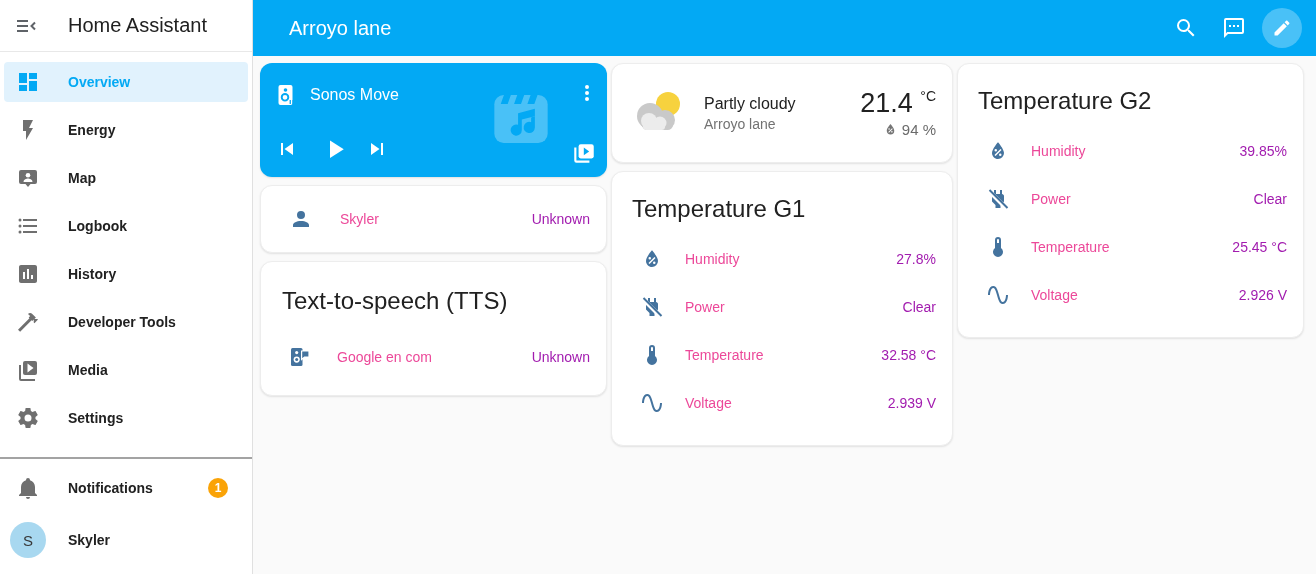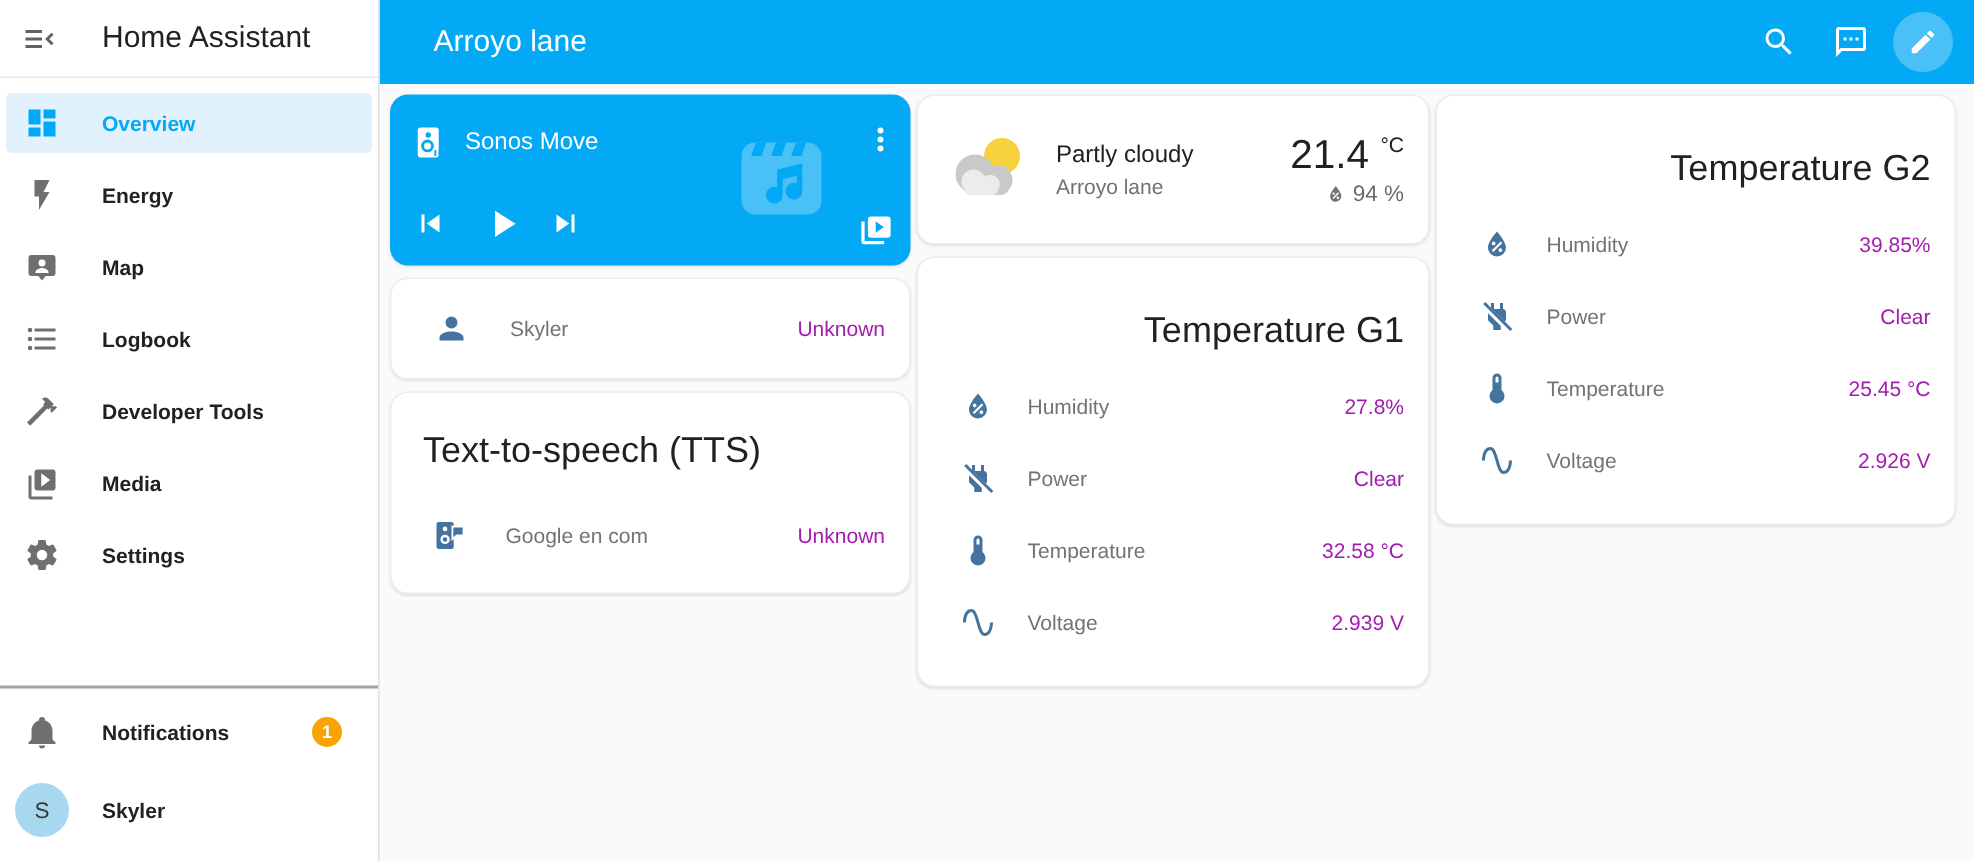--- a/index.html
+++ b/index.html
@@ -66,21 +66,21 @@
   .mp-prev { width:24px; height:24px; margin-left:1px; }
   .mp-play { width:30px; height:30px; margin-left:21px; }
   .mp-next { width:24px; height:24px; margin-left:15px; }
   .mp-menu { position:absolute; top:18px; right:8px; width:24px; height:24px; color:#fff; cursor:pointer; }
   .mp-art { position:absolute; top:24px; right:54px; width:64px; height:64px; }
   .mp-browse { position:absolute; right:10px; bottom:11px; width:26px; height:26px; cursor:pointer; }
 
   
   .entity-row { display:flex; align-items:center; cursor:pointer; }
   .entity-row .eicn { width:24px; height:24px; color:#44739e; flex:0 0 24px; }
-  .entity-row .ename { margin-left:26px; font-size:14px; color:#737373; }
+  .entity-row .ename { margin-left:26px; font-size:14px; color:#ec4899; }
   .entity-row .estate { margin-left:auto; font-size:14px; color:#a21caf; text-align:right; }
 
   .person-card { height:68px; display:flex; align-items:center; padding:0 16px 0 28px; }
   .person-card .ename { margin-left:27px; }
 
   .tts-card { padding:25px 16px 18px 21px; }
   .tts-card .card-title { margin-bottom:22px; }
   .tts-card .entity-row { padding-right:0; height:40px; padding-left:5px; }
 
   
@@ -90,21 +90,21 @@
   .w-loc { font-size:14px; color:#727272; margin-top:3px; }
   .w-right { margin-left:auto; text-align:left; }
   .w-temp { font-size:27px; color:#212121; }
   .w-unit { font-size:14px; vertical-align:11px; }
   .w-hum { margin-top:2px; font-size:15px; color:#6b6b6b; display:flex;
            align-items:center; justify-content:flex-end; }
   .w-hum .dicn { width:15px; height:15px; color:#757575; margin-right:4px; }
 
   
   .sensor-card { padding:23px 16px 18px 18px; }
-  .sensor-card .card-title { margin:12px 0 12px 2px;text-align:right; }
+  .sensor-card .card-title { margin:0 0 12px 2px; }
   .sensor-card .entity-row { height:48px; padding-left:10px; }
   .sensor-card .ename { margin-left:21px; }
 </style>
 </head>
 <body>
 
 <nav class="sidebar">
   <div class="sb-header">
     <span class="sb-menu-btn">
       <svg viewBox="0 0 24 24" fill="none" stroke="currentColor" stroke-width="2">
@@ -142,20 +142,28 @@
       </span>
       <span class="lbl">Map</span>
     </div>
     <div class="sb-item">
       <span class="icn">
         <svg viewBox="0 0 24 24" fill="currentColor">
             <path d="M7,5H21V7H7V5M7,13V11H21V13H7M4,4.5A1.5,1.5 0 0,1 5.5,6A1.5,1.5 0 0,1 4,7.5A1.5,1.5 0 0,1 2.5,6A1.5,1.5 0 0,1 4,4.5M4,10.5A1.5,1.5 0 0,1 5.5,12A1.5,1.5 0 0,1 4,13.5A1.5,1.5 0 0,1 2.5,12A1.5,1.5 0 0,1 4,10.5M7,19V17H21V19H7M4,16.5A1.5,1.5 0 0,1 5.5,18A1.5,1.5 0 0,1 4,19.5A1.5,1.5 0 0,1 2.5,18A1.5,1.5 0 0,1 4,16.5Z"></path>
           </svg>
       </span>
       <span class="lbl">Logbook</span>
+    </div>
+    <div class="sb-item">
+      <span class="icn">
+        <svg viewBox="0 0 24 24">
+            <path fill="currentColor" fill-rule="evenodd" d="M19,3H5C3.89,3 3,3.89 3,5V19C3,20.1 3.9,21 5,21H19C20.1,21 21,20.1 21,19V5C21,3.89 20.1,3 19,3M9,17H7V10H9V17M13,17H11V7H13V17M17,17H15V13H17V17Z"></path>
+          </svg>
+      </span>
+      <span class="lbl">History</span>
     </div>
     <div class="sb-item">
       <span class="icn">
         <svg viewBox="0 0 24 24" fill="currentColor">
             <path d="M2,19.63L13.43,8.2L12.72,7.5L14.14,6.07L12,3.89C13.2,2.7 15.09,2.7 16.27,3.89L19.87,7.5L18.45,8.91H21.29L22,9.62L18.45,13.21L17.74,12.5V9.62L16.27,11.04L15.56,10.33L4.13,21.76L2,19.63Z"></path>
           </svg>
       </span>
       <span class="lbl">Developer Tools</span>
     </div>
     <div class="sb-item">

